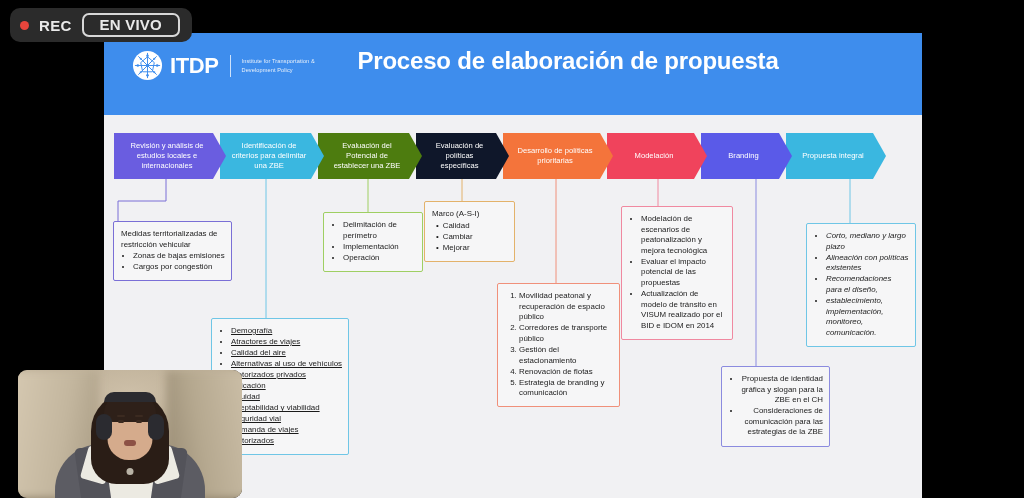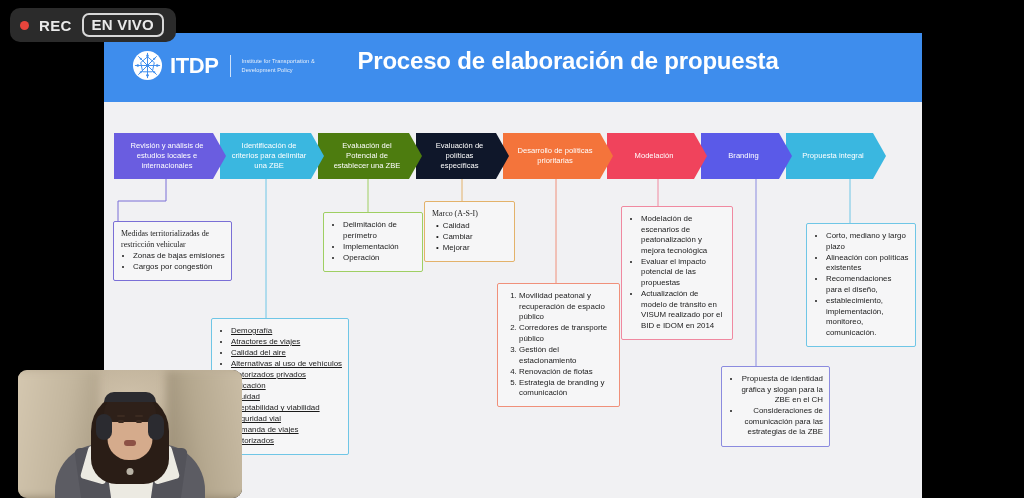--- a/index.html
+++ b/index.html
@@ -13,32 +13,32 @@
   #rec-badge{
     position:absolute;left:10px;top:8px;z-index:40;
     display:flex;align-items:center;gap:10px;
     background:#2b2b2b;border-radius:10px;
     padding:5px 12px 5px 10px;
   }
   #rec-dot{width:9px;height:9px;border-radius:50%;background:#e8453c;display:block;}
   #rec-label{color:#e9e9e9;font-size:15px;font-weight:bold;letter-spacing:.3px;}
   #live-pill{
     border:2px solid #d8d8d8;border-radius:7px;color:#e9e9e9;
-    font-size:15px;font-weight:bold;padding:1px 8px 2px;letter-spacing:.2px;
+    font-size:15px;font-weight:bold;padding:1px 16px 2px;letter-spacing:.2px;
   }
 
   
   #slide{
     position:absolute;left:104px;top:33px;width:818px;height:465px;
     background:#f1f1f3;overflow:hidden;
   }
 
   
   #slide-header{
-    position:absolute;left:0;top:0;width:818px;height:69px;background:#3e8ded;
+    position:absolute;left:0;top:0;width:818px;height:82px;background:#3e8ded;
   }
   #logo-wrap{position:absolute;left:28px;top:17px;display:flex;align-items:center;gap:7px;}
   #logo-mark{width:31px;height:31px;}
   #logo-text{color:#fff;font-size:22px;font-weight:bold;letter-spacing:-.4px;line-height:1;}
   #logo-divider{width:1px;height:22px;background:rgba(255,255,255,.75);margin:0 4px;}
   #logo-tagline{color:#e7f0fb;font-size:5.6px;line-height:1.45;max-width:88px;letter-spacing:.1px;}
   #slide-title{
     position:absolute;left:0;right:0;top:14px;text-align:center;padding-left:110px;
     color:#ffffff;font-size:24px;font-weight:bold;letter-spacing:-.2px;
   }
@@ -55,21 +55,21 @@
   .chev.first{clip-path:polygon(0 0, calc(100% - 13px) 0, 100% 50%, calc(100% - 13px) 100%, 0 100%);}
   .chev span{display:block;}
 
   
   .box{
     position:absolute;box-sizing:border-box;background:#f6f6f7;
     border:1px solid #999;border-radius:2px;
     font-size:7.9px;line-height:1.34;color:#1b1b1b;
     padding:7px 6px 7px 7px;
   }
-  .box p{margin:0 0 1px 0;font-family:Liberation Serif, serif;}
+  .box p{margin:0 0 1px 0;}
   .box ul{margin:0;padding-left:12px;list-style:disc;}
   .box ol{margin:0;padding-left:14px;}
   .box li{margin:0 0 .5px 0;}
   .box ul.dashy{list-style:none;padding-left:4px;}
   .box ul.dashy li:before{content:"\2022";margin-right:4px;}
 
   
   #webcam{
     position:absolute;left:18px;bottom:0px;width:224px;height:128px;
     border-radius:9px;overflow:hidden;z-index:30;background:#0b0b0b;
@@ -263,21 +263,21 @@
       </ul>
     </div>
 
   <div class="box" id="box-branding" style="left:617px;top:333px;width:109px;border-color:#8b8bdf;text-align:right;">
       <ul>
         <li>Propuesta de identidad gráfica y slogan para la ZBE en el CH</li>
         <li>Consideraciones de comunicación para las estrategias de la ZBE</li>
       </ul>
     </div>
 
-  <div class="box" id="box-propuesta" style="left:702px;top:190px;width:110px;border-color:#6fc6e6;">
+  <div class="box" id="box-propuesta" style="left:702px;top:190px;width:110px;border-color:#6fc6e6;font-style:italic;">
       <ul>
         <li>Corto, mediano y largo plazo</li>
         <li>Alineación con políticas existentes</li>
         <li>Recomendaciones para el diseño,</li>
         <li>establecimiento, implementación, monitoreo, comunicación.</li>
       </ul>
     </div>
 </div>
 
 <div id="webcam">

